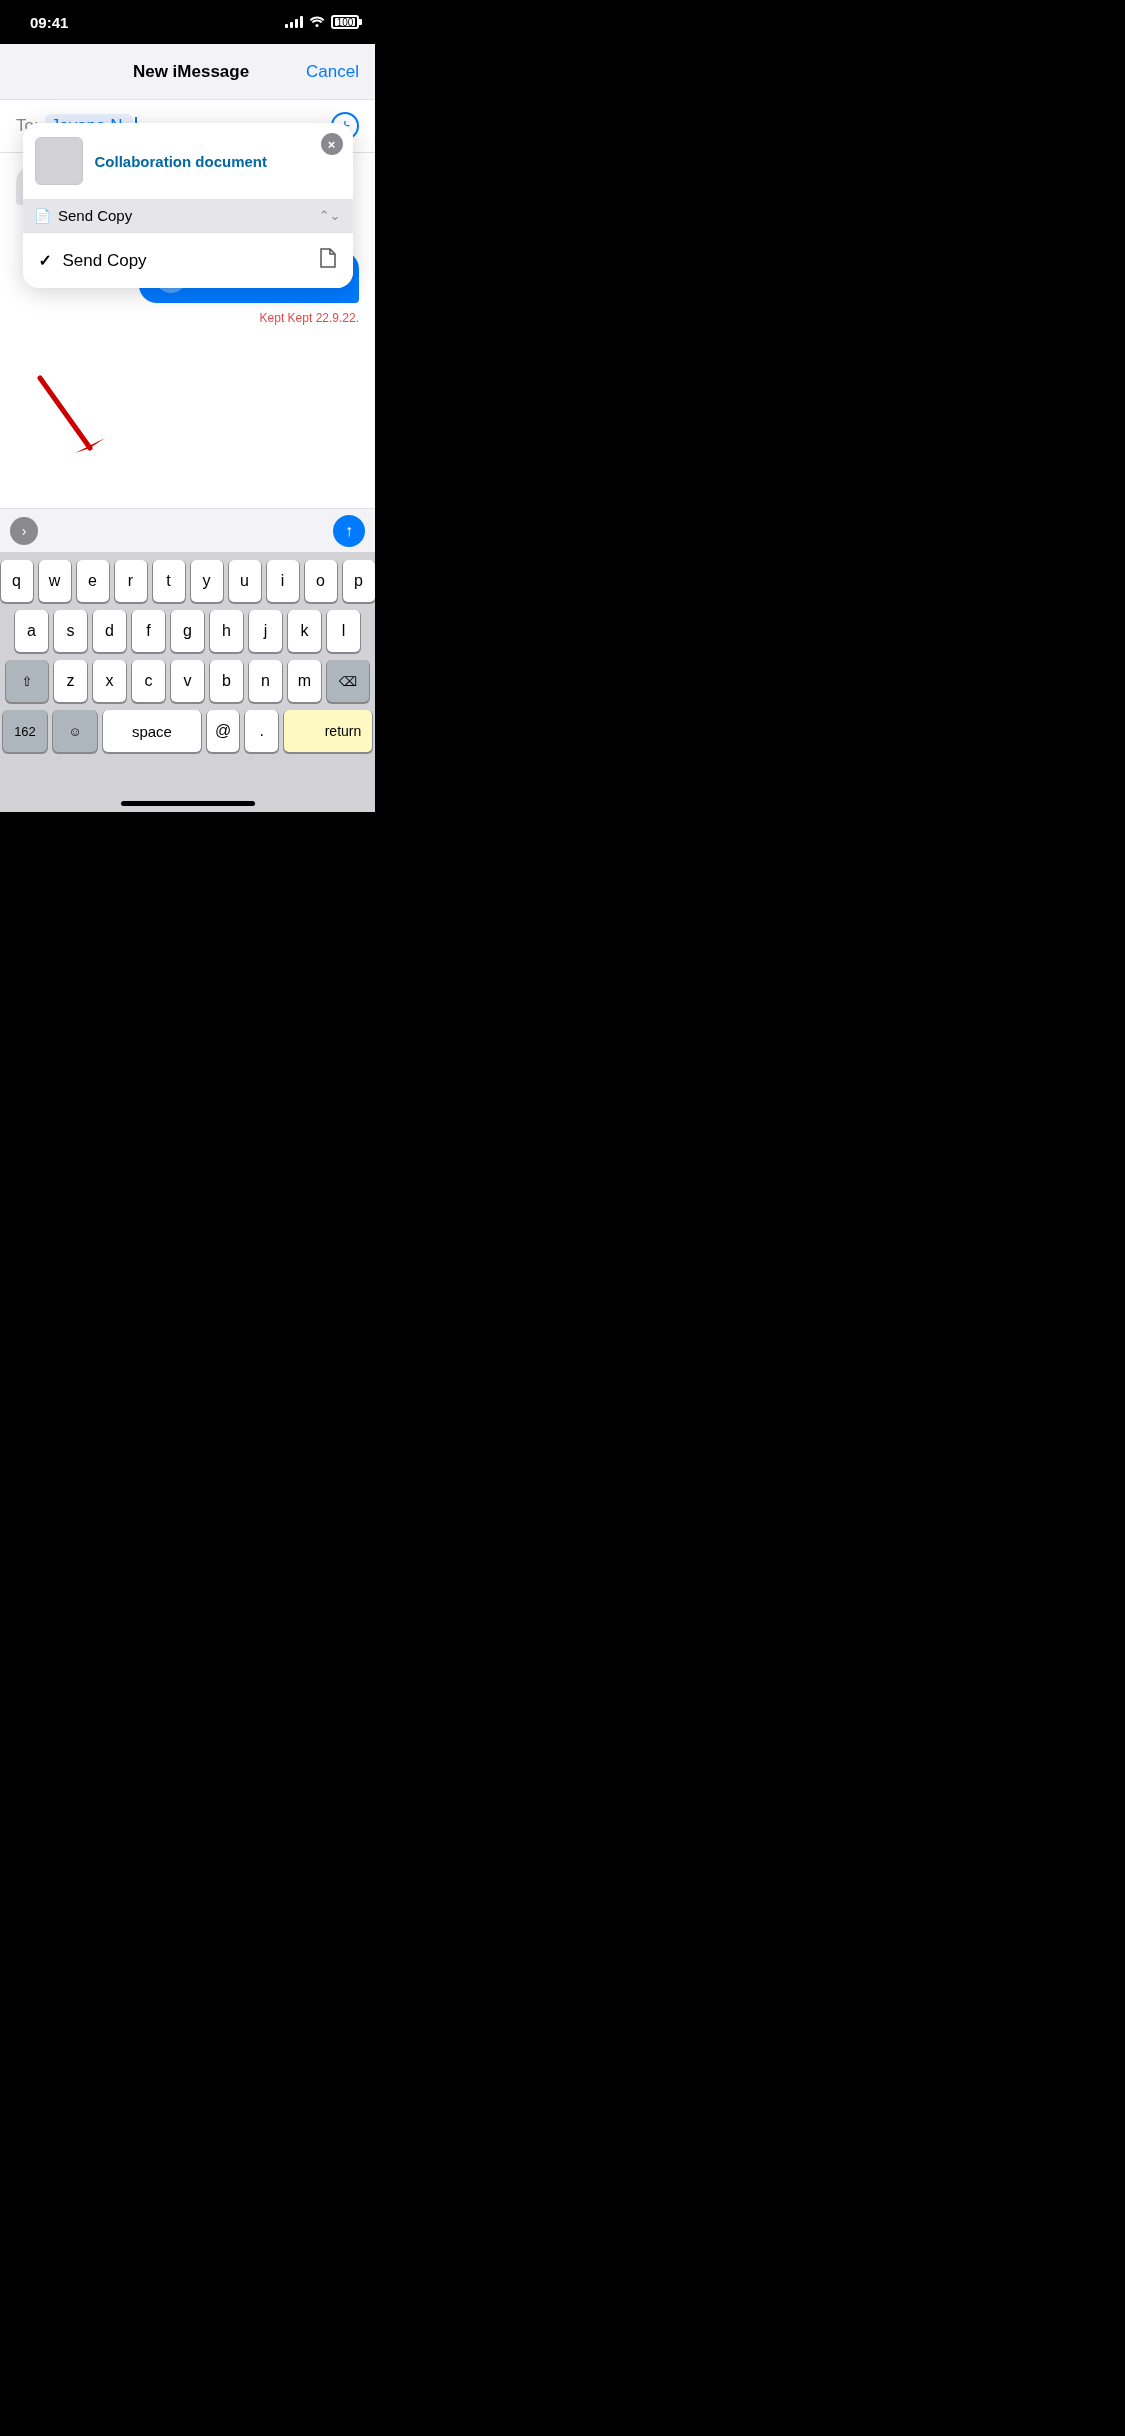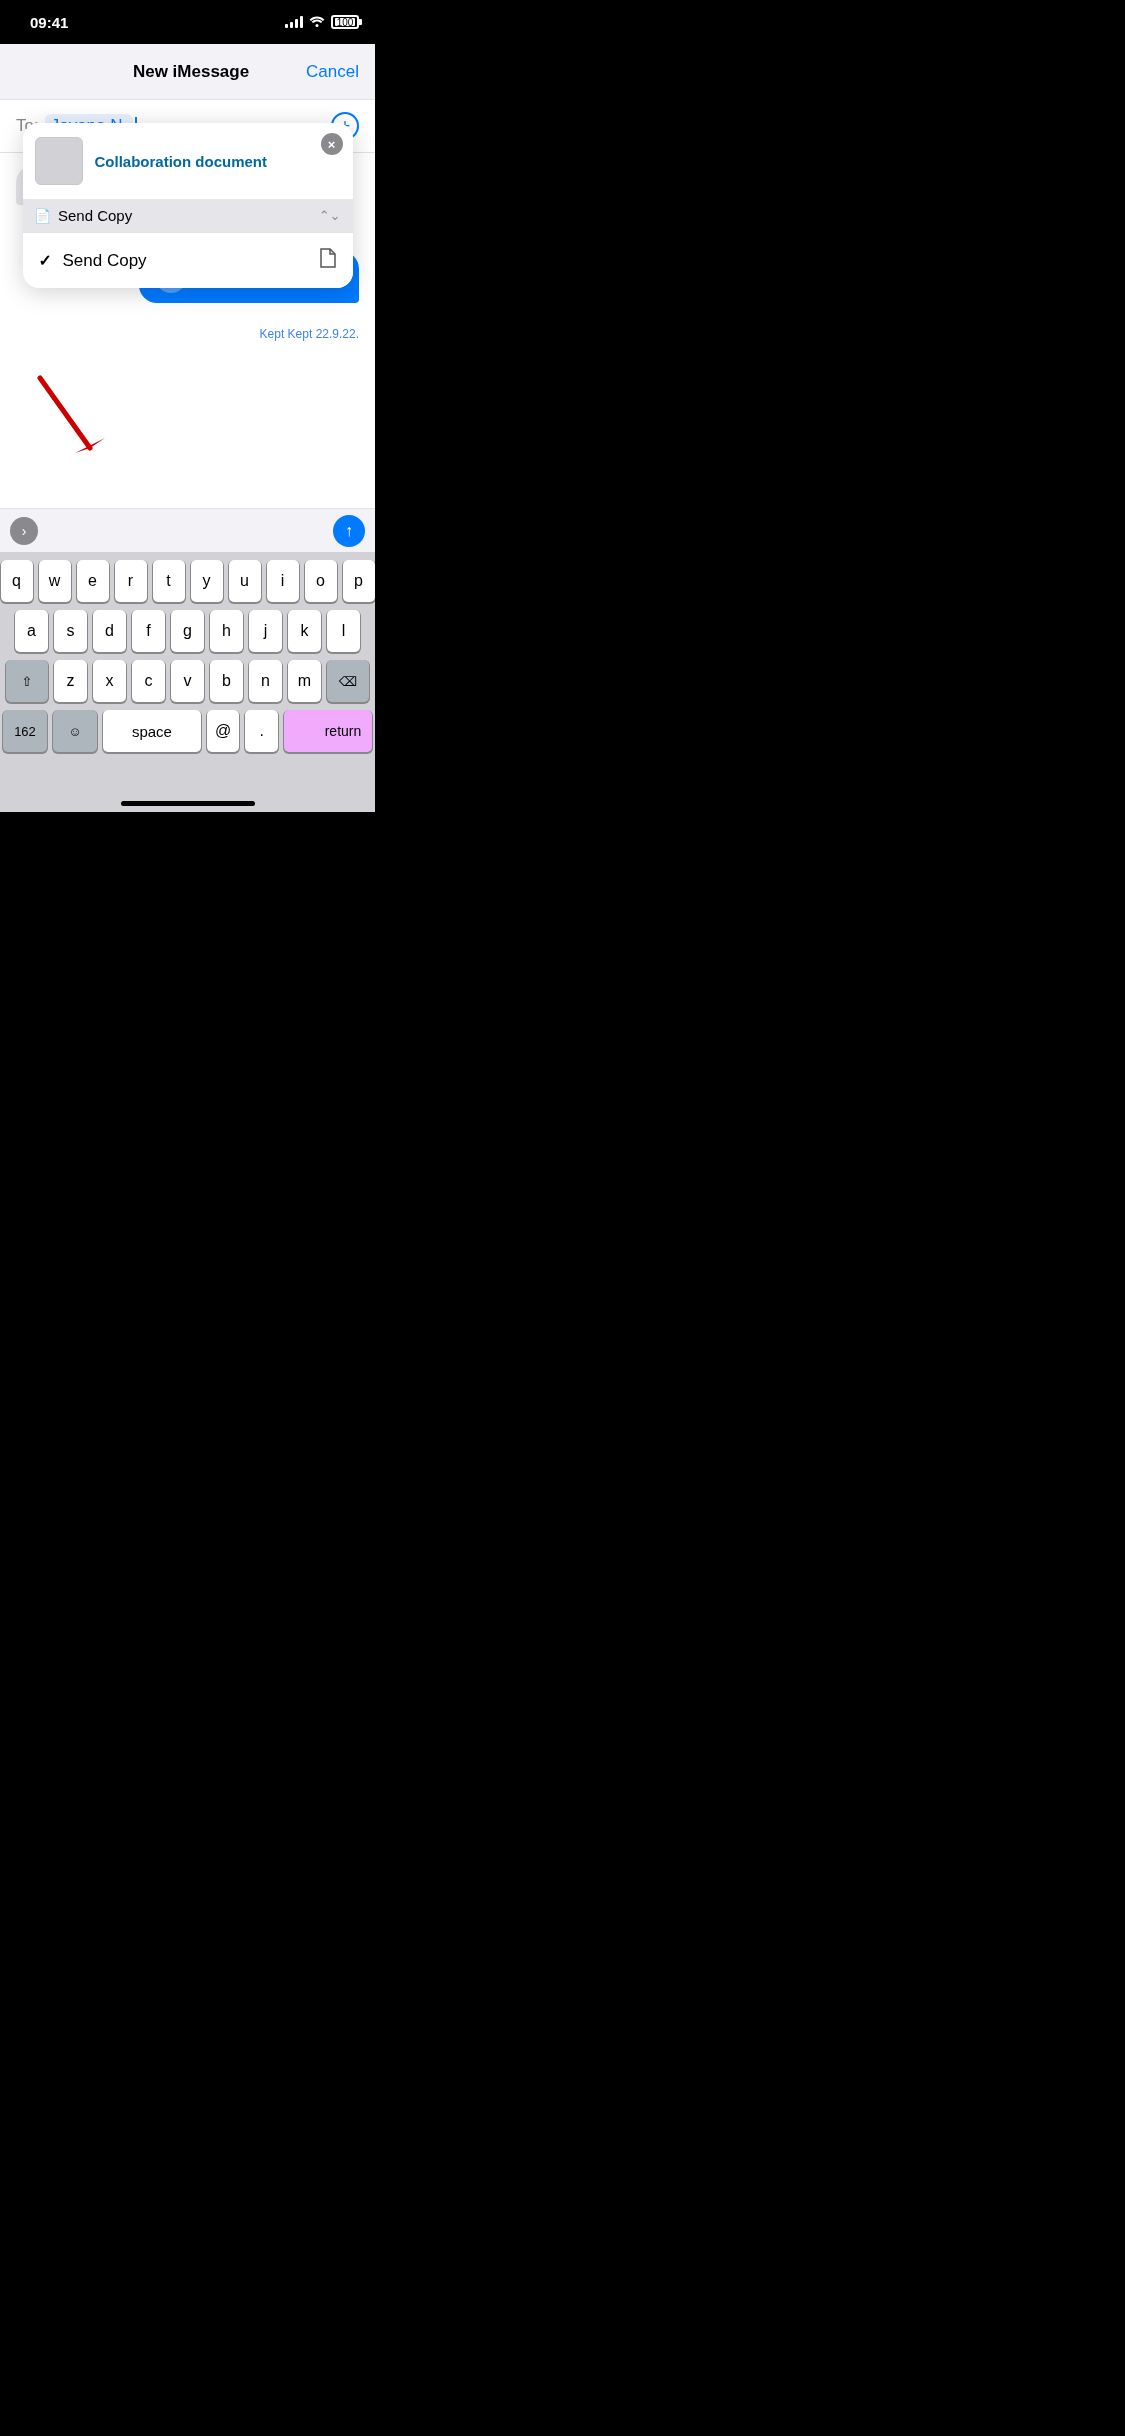--- a/index.html
+++ b/index.html
@@ -215,22 +215,22 @@
     }
     .audio-duration {
       font-size: 13px;
       color: #fff;
       font-weight: 500;
     }
     .kept-label {
       clear: both;
       text-align: right;
       font-size: 12px;
-      color: #3b82f6;
-      margin-top: 18px;
+      color: #ef4444;
+      margin-top: 2px;
     }
 
     
     .arrow-annotation {
       position: absolute;
       left: 30px;
       top: 220px;
       width: 80px;
       height: 90px;
     }
@@ -407,21 +407,21 @@
       max-width: 42px;
       flex: 0 0 42px;
     }
     .key-space {
       flex: 3;
       max-width: 160px;
       font-size: 15px;
     }
     .key-at, .key-dot { max-width: 33px; }
     .key-return {
-      background: #f0abfc;
+      background: #fef9c3;
       font-size: 14px;
       flex: 2;
       max-width: 88px;
       padding-left: 30px;
     }
     .key-delete { max-width: 42px; min-width: 42px; flex: 0 0 42px; }
     .bottom-home-bar {
       width: 134px;
       height: 5px;
       background: #000;

